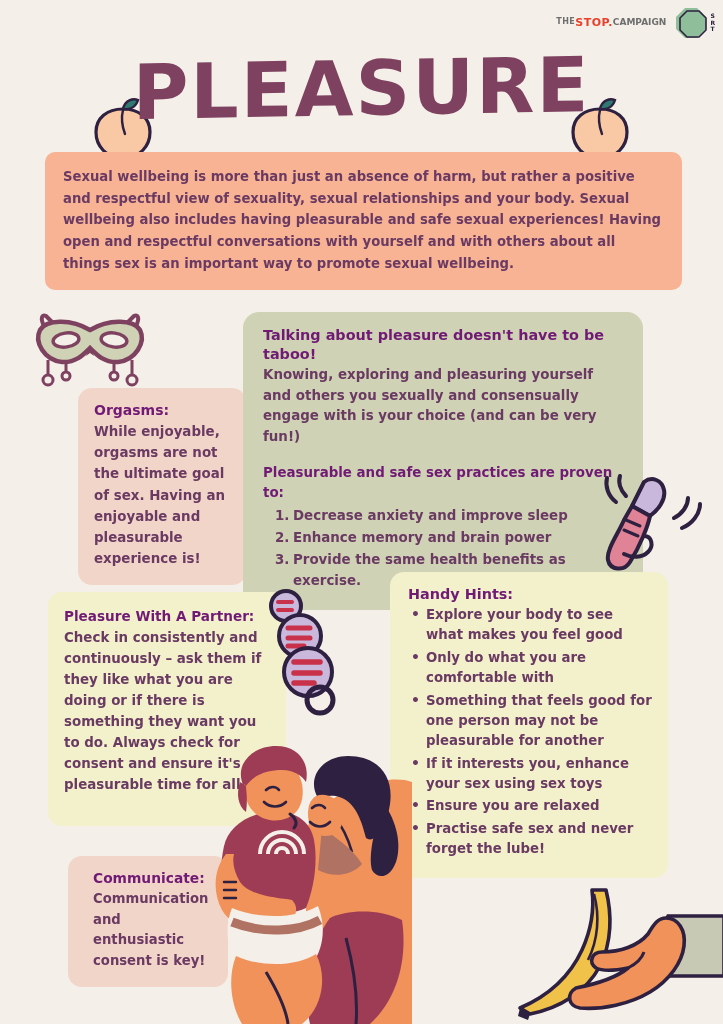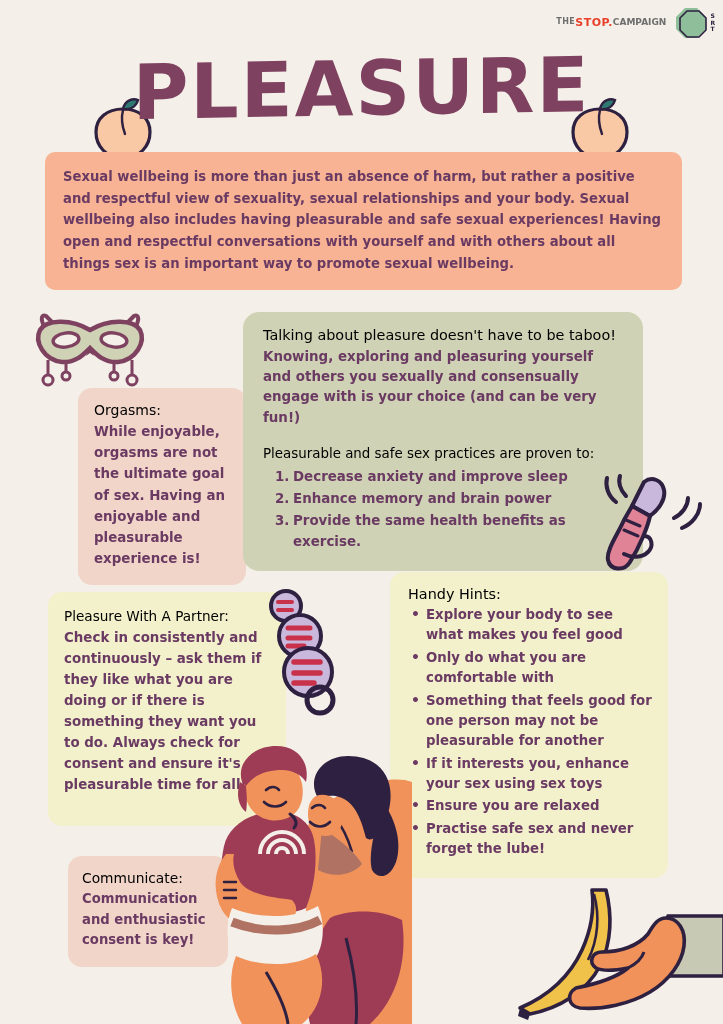--- a/index.html
+++ b/index.html
@@ -44,21 +44,21 @@
   }
   .intro .body{
     font-size:13.2px;line-height:1.64;color:#6A3A63;font-weight:bold;
   }
 
   .greenbox{
     left:243px;top:312px;width:400px;
     background:#CFD2B4;border-radius:16px;
     padding:14px 18px 18px 20px;
   }
-  .h-red{color:#000000;font-weight:normal;}
+  .h-red{color:#701a75;font-weight:bold;}
   .greenbox .hd{font-size:14.4px;line-height:1.3;margin-bottom:2px;}
   .greenbox .bd{font-size:13.4px;line-height:1.52;color:#6A3A63;font-weight:bold;}
   .greenbox .sub{font-size:13.4px;line-height:1.5;margin-top:16px;}
   .greenbox ol{list-style:none;padding:0;margin:2px 0 0 0;counter-reset:it;}
   .greenbox ol li{
     counter-increment:it;font-size:13.4px;line-height:1.62;
     color:#6A3A63;font-weight:bold;padding-left:30px;position:relative;
   }
   .greenbox ol li:before{
     content:counter(it) ".";position:absolute;left:12px;
@@ -91,21 +91,21 @@
     font-size:13.3px;line-height:1.5;color:#6A3A63;font-weight:bold;
     padding-left:18px;position:relative;margin-bottom:3px;
   }
   .hints ul li:before{
     content:"\2022";position:absolute;left:3px;top:-1px;font-size:14px;
   }
 
   .communicate{
     left:68px;top:856px;width:160px;
     background:#F1D5C8;border-radius:14px;
-    padding:14px 12px 16px 14px;
+    padding:14px 12px 16px 25px;
   }
   .communicate .hd{font-size:13.8px;margin-bottom:3px;}
   .communicate .bd{font-size:13.2px;line-height:1.56;color:#6A3A63;font-weight:bold;}
 
   
   .art{position:absolute;pointer-events:none;}
   .art.mask{left:26px;top:306px;width:128px;height:92px;}
   .art.vibe{left:596px;top:462px;width:110px;height:112px;z-index:3;}
   .art.condoms{left:264px;top:588px;width:82px;height:128px;z-index:3;}
   .art.couple{left:206px;top:742px;width:206px;height:282px;z-index:4;}

